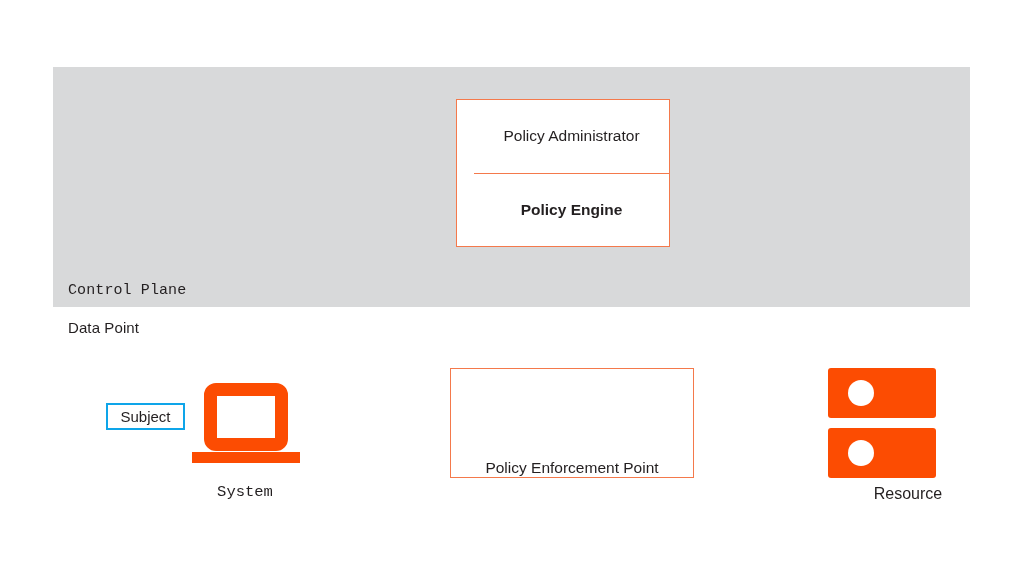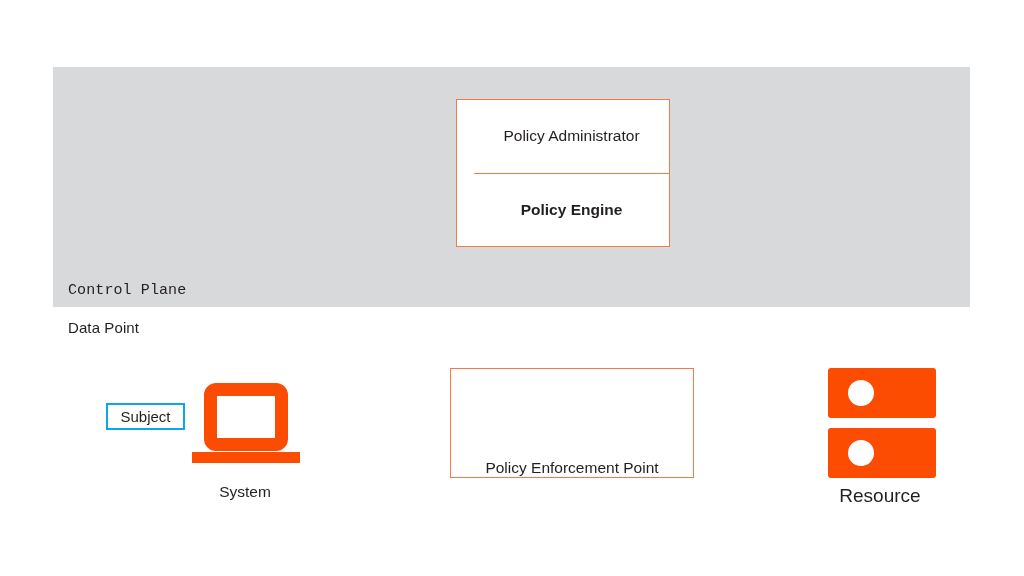--- a/index.html
+++ b/index.html
@@ -144,20 +144,21 @@
   }
   .system-label {
     position: absolute;
     left: 185px;
     top: 483px;
     width: 120px;
     text-align: center;
     font-size: 15.5px;
     color: #231f20;
     white-space: nowrap;
+    font-family: Liberation Mono, monospace;
   }
 
   
   .resource-icon {
     position: absolute;
     left: 828px;
     top: 368px;
     width: 108px;
     height: 110px;
   }
@@ -175,25 +176,25 @@
     position: absolute;
     left: 20px;
     top: 12px;
     width: 26px;
     height: 26px;
     border-radius: 50%;
     background: #ffffff;
   }
   .resource-label {
     position: absolute;
-    left: 820px;
+    left: 848px;
     top: 485px;
     width: 120px;
     text-align: center;
-    font-size: 19px;
+    font-size: 16px;
     color: #231f20;
     white-space: nowrap;
   }
 </style>
 </head>
 <body>
 
 <div id="canvas">
 
   <div class="control-plane-panel"></div>

